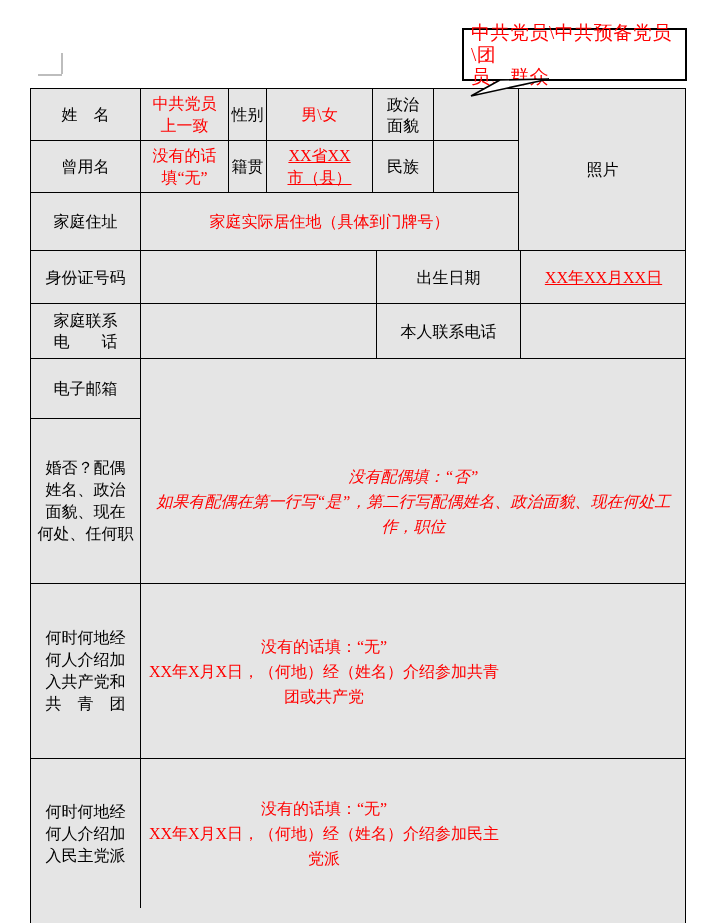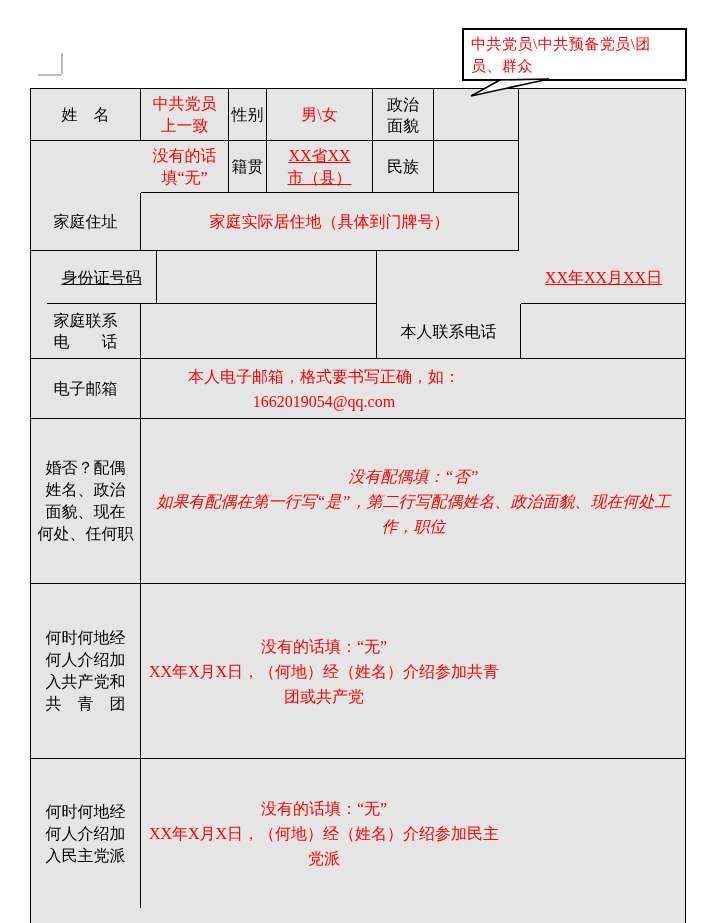--- a/index.html
+++ b/index.html
@@ -12,21 +12,21 @@
   .corner-v{position:absolute;left:61px;top:53px;width:2px;height:21px;background:#bdbdbd;}
   .corner-h{position:absolute;left:38px;top:74px;width:24px;height:2px;background:#bdbdbd;}
 
   
   .callout{
     position:absolute;left:462px;top:28px;width:225px;height:53px;
     border:2px solid #000;background:#fff;box-sizing:border-box;
     z-index:4;display:flex;align-items:center;
   }
   .callout-text{
-    color:#ff0000;font-size:15px;line-height:22px;padding:2px 7px;
+    color:#ff0000;font-size:19px;line-height:22px;padding:2px 7px;
     white-space:pre-line;letter-spacing:0.5px;
   }
   .tail-svg{position:absolute;left:430px;top:68px;z-index:5;}
 
   
   .form-table{
     position:absolute;left:30px;top:88px;width:656px;height:891px;
     border:1.5px solid #000;box-sizing:border-box;background:#e5e5e5;overflow:hidden;
   }
   .cell{
@@ -57,44 +57,46 @@
 <div class="form-table">
 
   <div class="cell br bb" style="left:0;top:0;width:110px;height:52px;">姓　名</div>
   <div class="cell red br bb" style="left:110px;top:0;width:88px;height:52px;line-height:22px;">中共党员
 上一致</div>
   <div class="cell br bb" style="left:198px;top:0;width:38px;height:52px;">性别</div>
   <div class="cell red br bb" style="left:236px;top:0;width:106px;height:52px;">男\女</div>
   <div class="cell br bb" style="left:342px;top:0;width:61px;height:52px;">政治
 面貌</div>
   <div class="cell br bb" style="left:403px;top:0;width:85px;height:52px;"></div>
+  <div class="cell bb" style="left:488px;top:0;width:167px;height:162px;">照片</div>
 
+  <div class="cell br bb" style="left:0;top:52px;width:110px;height:52px;">曾用名</div>
   <div class="cell red br bb" style="left:110px;top:52px;width:88px;height:52px;line-height:22px;">没有的话
 填“无”</div>
   <div class="cell br bb" style="left:198px;top:52px;width:38px;height:52px;">籍贯</div>
   <div class="cell red br bb" style="left:236px;top:52px;width:106px;height:52px;line-height:22px;text-decoration:underline;">XX省XX
 市（县）</div>
   <div class="cell br bb" style="left:342px;top:52px;width:61px;height:52px;">民族</div>
   <div class="cell br bb" style="left:403px;top:52px;width:85px;height:52px;"></div>
 
   <div class="cell red br bb" style="left:110px;top:104px;width:378px;height:58px;">家庭实际居住地（具体到门牌号）</div>
   <div class="cell br bb" style="left:0;top:104px;width:110px;height:58px;">家庭住址</div>
 
-  <div class="cell br bb" style="left:16px;top:162px;width:110px;height:53px;text-decoration:underline;">身份证号码</div>
+  <div class="cell br bb" style="left:0;top:162px;width:110px;height:53px;">身份证号码</div>
   <div class="cell br bb" style="left:110px;top:162px;width:236px;height:53px;"></div>
+  <div class="cell br bb" style="left:346px;top:162px;width:144px;height:53px;">出生日期</div>
   <div class="cell red bb" style="left:490px;top:162px;width:165px;height:53px;text-decoration:underline;">XX年XX月XX日</div>
 
   <div class="cell br bb" style="left:0;top:215px;width:110px;height:55px;">家庭联系
 电　　话</div>
   <div class="cell br bb" style="left:110px;top:215px;width:236px;height:55px;"></div>
   <div class="cell br bb" style="left:346px;top:215px;width:144px;height:55px;">本人联系电话</div>
   <div class="cell bb" style="left:490px;top:215px;width:165px;height:55px;"></div>
 
   <div class="cell br bb" style="left:0;top:270px;width:110px;height:60px;">电子邮箱</div>
-  <div class="cell red bb inset" style="left:110px;top:270px;width:545px;height:60px;">本人电子邮箱，格式要书写正确，如：1662019054@qq.com</div>
 
   <div class="cell br bb" style="left:0;top:330px;width:110px;height:165px;line-height:22px;">婚否？配偶
 姓名、政治
 面貌、现在
 何处、任何职</div>
   <div class="cell red bb" style="left:110px;top:330px;width:545px;height:165px;font-style:italic;">没有配偶填：“否”
 如果有配偶在第一行写“是”，第二行写配偶姓名、政治面貌、现在何处工
 作，职位</div>
 
   <div class="cell br bb" style="left:0;top:495px;width:110px;height:175px;line-height:22px;">何时何地经

